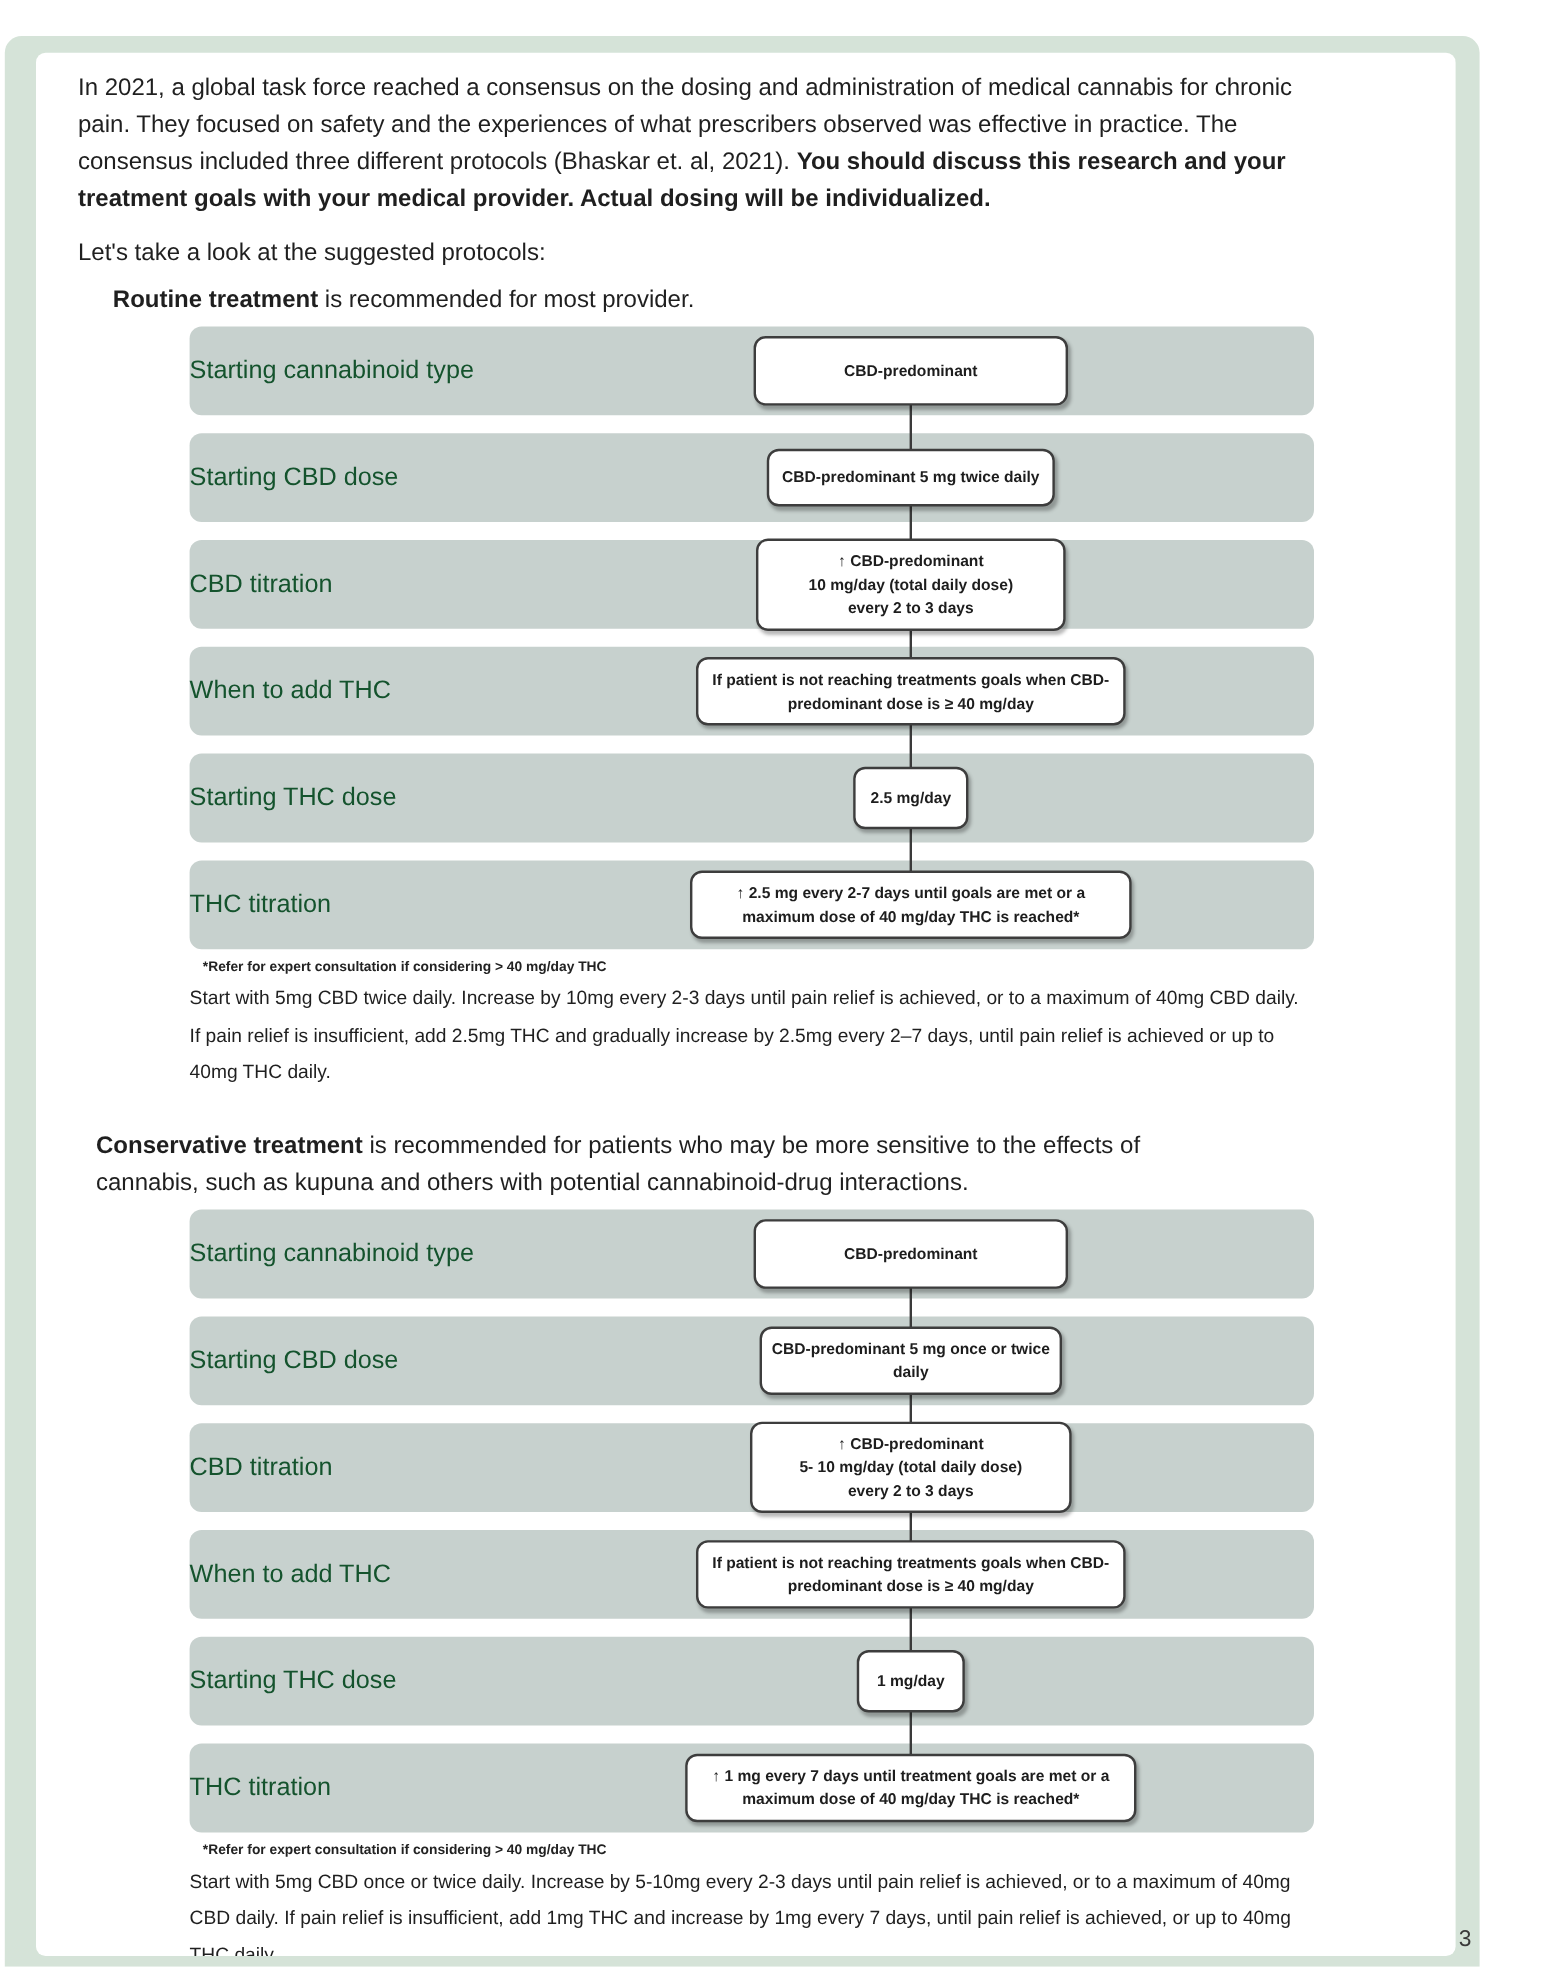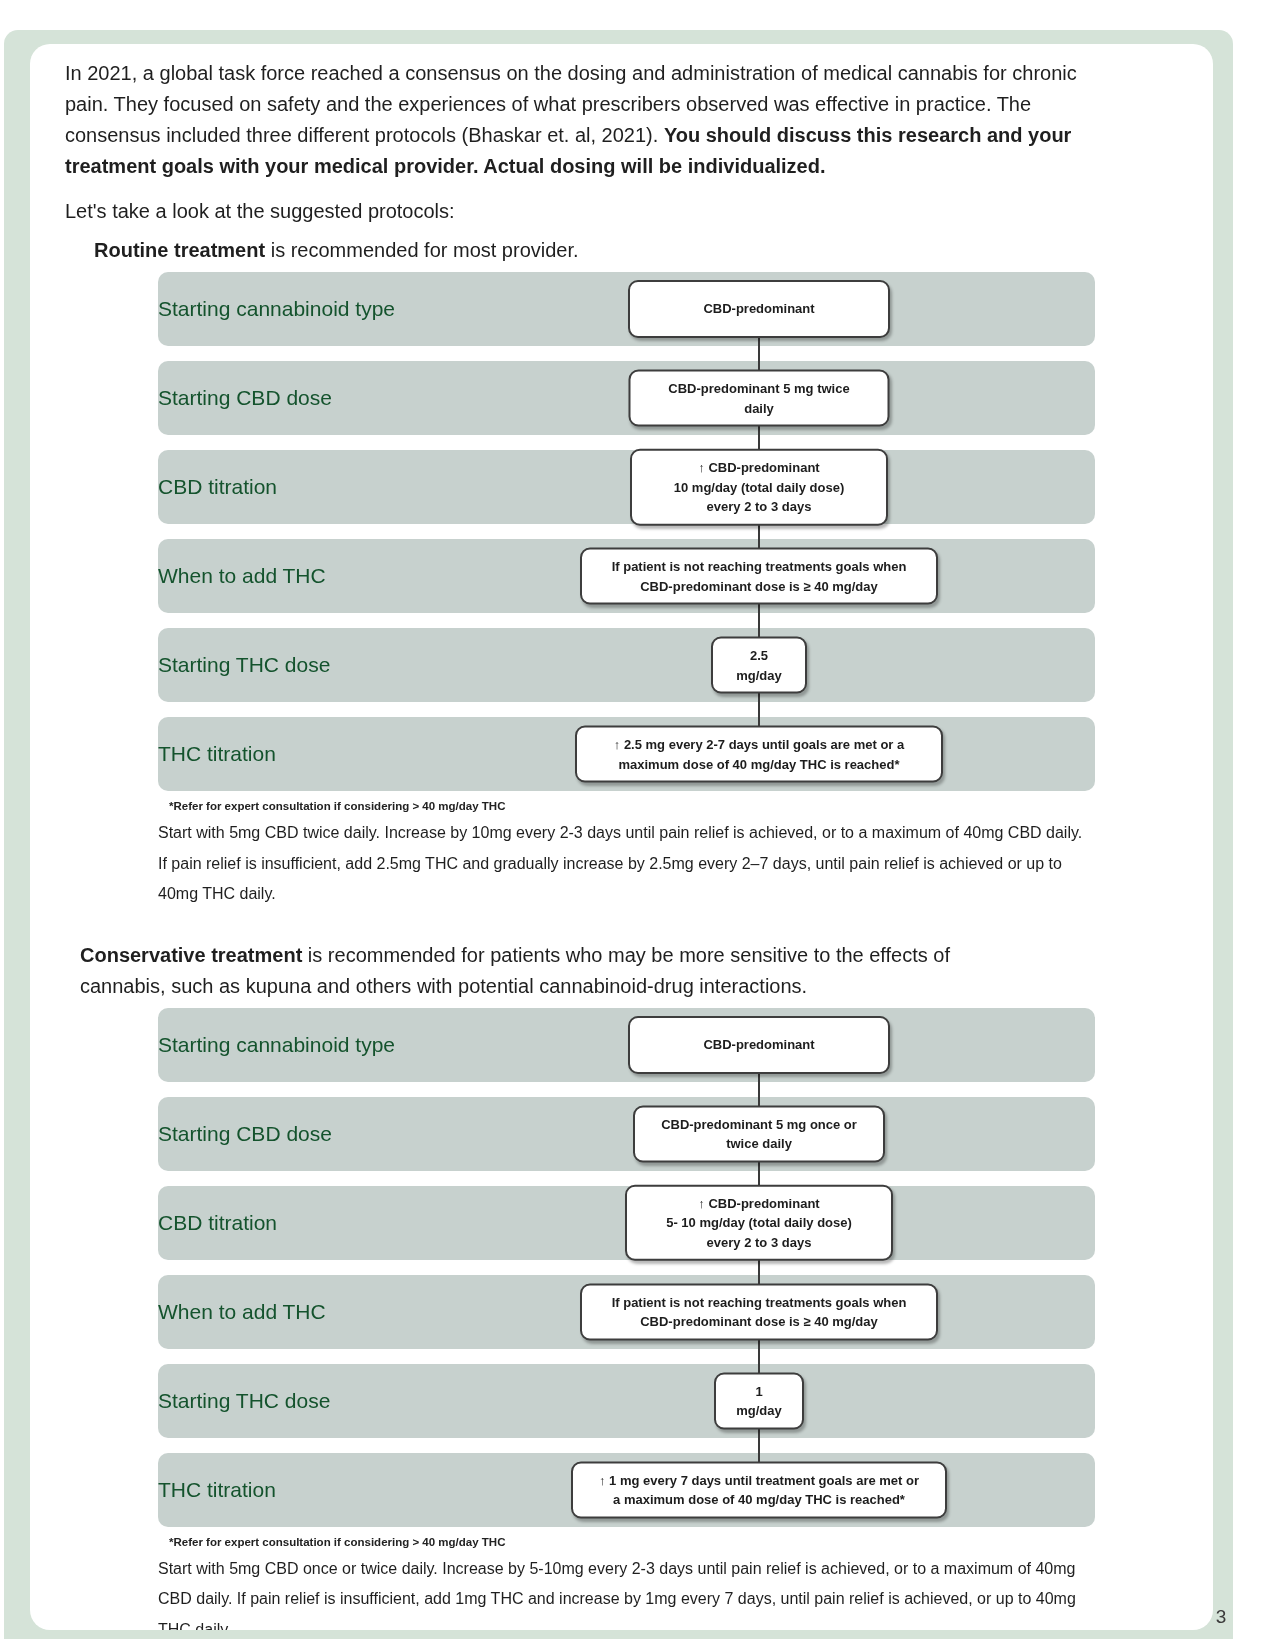--- a/index.html
+++ b/index.html
@@ -8,21 +8,21 @@
     background:#ffffff;
     font-family:"Liberation Sans", sans-serif;
     color:#1f1f1f;
   }
   .frame{
     position:absolute;left:4px;top:30px;width:1229px;height:1609px;
     background:#d5e3d8;border-radius:14px 14px 0 0;
   }
   .page{
     position:absolute;left:30px;top:44px;width:1183px;height:1586px;
-    background:#ffffff;border-radius:20px;
+    background:#ffffff;border-radius:8px;
     box-sizing:border-box;padding:14px 40px 0 35px;
     overflow:hidden;
   }
   .intro{margin:0;max-width:1035px;font-size:20px;line-height:31px;}
   .intro b{font-weight:700;}
   .lead{margin:14px 0 0 0;font-size:20px;line-height:31px;}
   .proto-heading{margin:8px 0 0 29px;font-size:20px;line-height:31px;font-weight:400;max-width:880px;}
   .proto-heading.second{margin:30px 0 0 15px;}
   .proto-heading b{font-weight:700;}
   .ptable{
@@ -38,21 +38,21 @@
     display:flex;align-items:center;
   }
   .trow:last-child{margin-bottom:0;}
   .tlabel{
     width:346px;text-align:left;
     font-size:21px;font-weight:400;color:#14532d;
   }
   .vbox{
     position:absolute;left:601px;top:50%;transform:translate(-50%,-50%);
     background:#ffffff;border:2px solid #3d3d3d;border-radius:10px;
-    box-sizing:border-box;padding:7px 23px;
+    box-sizing:border-box;padding:7px 7px;
     display:flex;align-items:center;justify-content:center;
     box-shadow:2px 3px 3px rgba(0,0,0,0.28);
     z-index:2;
   }
   .vbox span{
     display:block;text-align:center;white-space:pre-line;
     font-size:13px;font-weight:600;line-height:1.5;color:#1d1d1d;
   }
   .footnote{
     margin:9px 0 0 104px;font-size:11.5px;font-weight:700;color:#222;
@@ -82,21 +82,21 @@
   <div class="ptable">
     <div class="vline"></div>
     <div class="trow">
       <div class="tlabel">Starting cannabinoid type</div>
       <div class="vbox" style="width:262px;min-height:58px">
           <span>CBD-predominant</span>
         </div>
     </div>
     <div class="trow">
       <div class="tlabel">Starting CBD dose</div>
-      <div class="vbox" style="width:261px;min-height:48px">
+      <div class="vbox" style="width:240px;min-height:48px">
           <span>CBD-predominant 5 mg twice daily</span>
         </div>
     </div>
     <div class="trow">
       <div class="tlabel">CBD titration</div>
       <div class="vbox" style="width:258px">
           <span>↑ CBD-predominant
 10 mg/day (total daily dose)
 every 2 to 3 days</span>
         </div>

